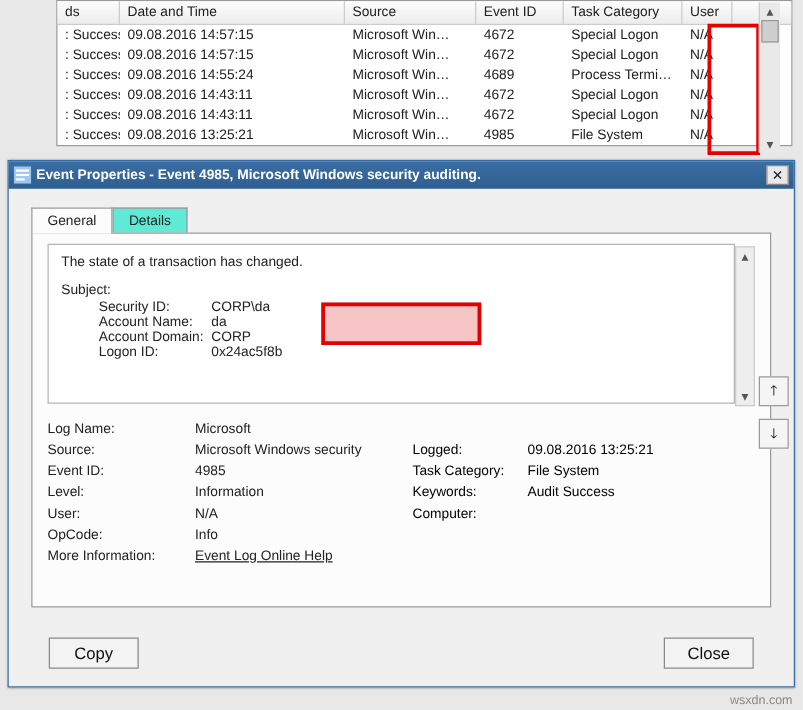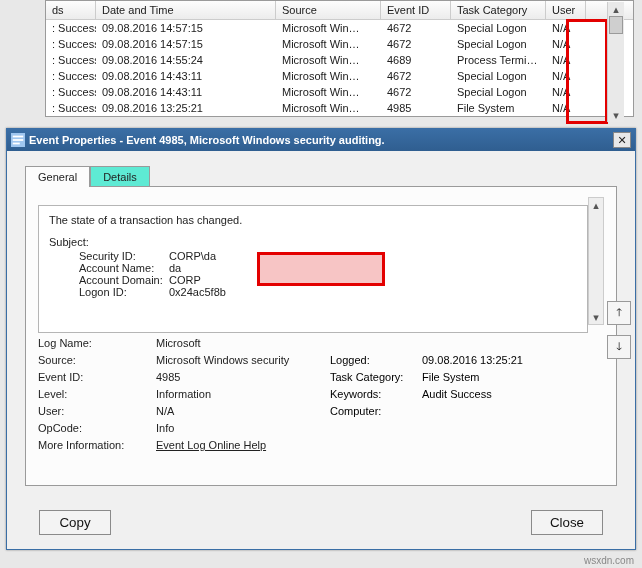--- a/index.html
+++ b/index.html
@@ -54,21 +54,21 @@
 .titlebar .close { width:18px; height:16px; background:#e8e8e8; color:#222; display:flex; align-items:center; justify-content:center; border:1px solid #888; font-family:Arial; font-size:11px; cursor:pointer;}
 .tabs { position:absolute; left:18px; top:36px; display:flex;justify-content:space-between; }
 .tab { padding:4px 12px; background:#5eead4; border:1px solid #9a9a9a; border-bottom:none; color:#222; cursor:pointer; position:relative; top:1px;}
 .tab.active { background:#fcfcfc; z-index:2; }
 .tabbody {
   position:absolute; left:18px; top:57px; right:18px; height:300px;
   background:#fcfcfc; border:1px solid #9a9a9a;
 }
 
 .inset {
-  position:absolute; left:12px; top:18px; right:28px; height:128px;
+  position:absolute; left:12px; top:8px; right:28px; height:128px;
   background:#fff; border:1px solid #b5b5b5;
   padding:8px 10px; color:#222;
 }
 .inset-scroll{position:absolute; right:12px; top:10px; width:16px; height:128px; background:#eee; border:1px solid #ccc;}
 .inset-scroll .arr{position:absolute;left:0;right:0;height:14px;display:flex;align-items:center;justify-content:center;color:#555}
 .inset-scroll .arr.up{top:0}.inset-scroll .arr.dn{bottom:0}
 .inset .msg{margin-bottom:10px}
 .inset .subj{margin-bottom:2px}
 .inset .kv{display:flex}
 .inset .kv .k{width:120px; padding-left:30px}

